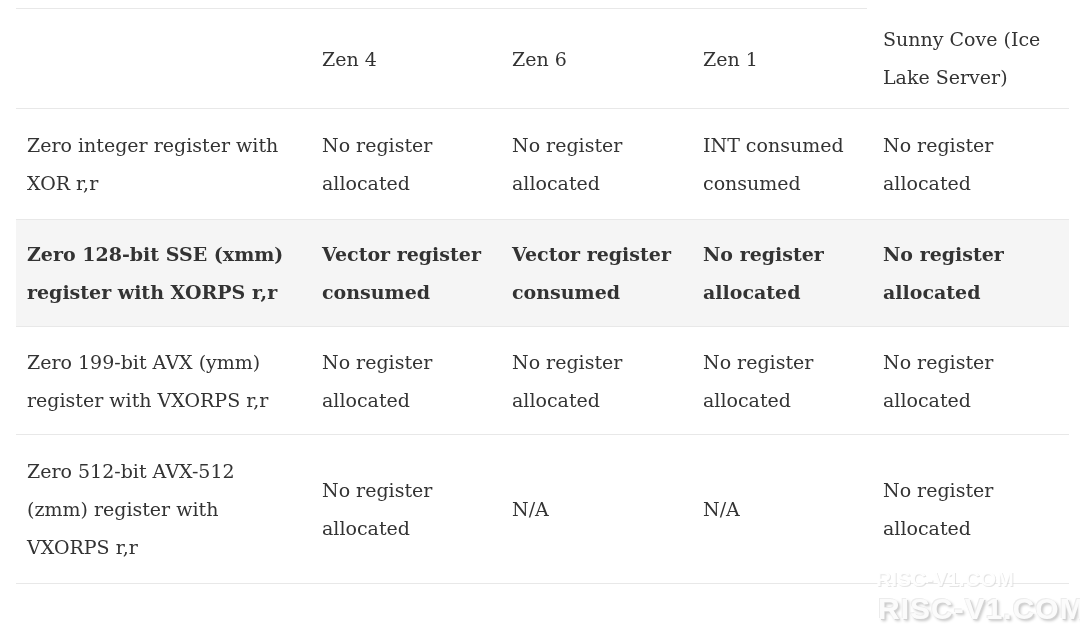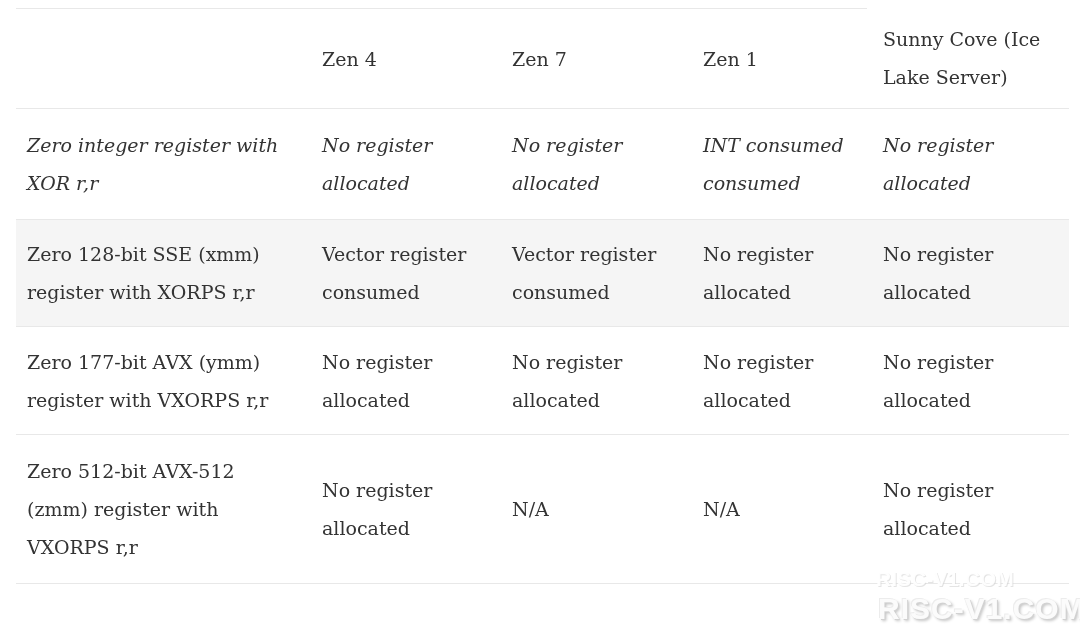--- a/index.html
+++ b/index.html
@@ -30,22 +30,22 @@
     padding: 5px 14px 5px 16px;
   }
   th.c0, td.c0 { padding-left: 11px; }
   thead th {
     height: 89px;
     border-top: 1px solid #e8e8e8;
     border-bottom: 1px solid #e8e8e8;
   }
   thead th:last-child { border-top: none; }
   tbody td { border-bottom: 1px solid #e8e8e8; }
-  tbody tr.r1 td { height: 100px; font-style: italic; }
-  tbody tr.r2 td { height: 96px; }
+  tbody tr.r1 td { height: 100px; }
+  tbody tr.r2 td { height: 96px; font-weight: bold; }
   tbody tr.r3 td { height: 97px; }
   tbody tr.r4 td { height: 97px; }
   tbody tr.r5 td { height: 138px; }
   tbody tr.shaded { background: #f5f5f5; }
 
   .wm-main {
     position: absolute;
     left: 878px;
     top: 592px;
     width: 200px;
@@ -86,42 +86,42 @@
       <col style="width:290px">
       <col style="width:190px">
       <col style="width:191px">
       <col style="width:180px">
       <col style="width:202px">
     </colgroup>
     <thead>
       <tr>
         <th class="c0"></th>
         <th>Zen 4</th>
-        <th>Zen 7</th>
+        <th>Zen 6</th>
         <th>Zen 1</th>
         <th>Sunny Cove (Ice Lake Server)</th>
       </tr>
     </thead>
     <tbody>
       <tr class="r1">
         <td class="c0">Zero integer register with XOR r,r</td>
         <td>No register allocated</td>
         <td>No register allocated</td>
         <td>INT consumed consumed</td>
         <td>No register allocated</td>
       </tr>
       <tr class="r2 shaded">
         <td class="c0">Zero 128-bit SSE (xmm) register with XORPS r,r</td>
         <td>Vector register consumed</td>
         <td>Vector register consumed</td>
         <td>No register allocated</td>
         <td>No register allocated</td>
       </tr>
       <tr class="r4">
-        <td class="c0">Zero 177-bit AVX (ymm) register with VXORPS r,r</td>
+        <td class="c0">Zero 199-bit AVX (ymm) register with VXORPS r,r</td>
         <td>No register allocated</td>
         <td>No register allocated</td>
         <td>No register allocated</td>
         <td>No register allocated</td>
       </tr>
       <tr class="r5">
         <td class="c0">Zero 512-bit AVX-512 (zmm) register with VXORPS r,r</td>
         <td>No register allocated</td>
         <td>N/A</td>
         <td>N/A</td>

